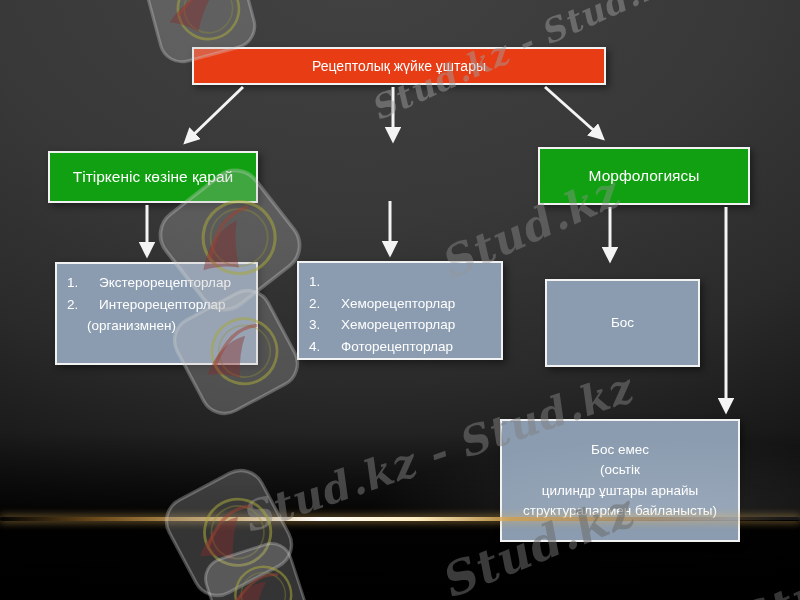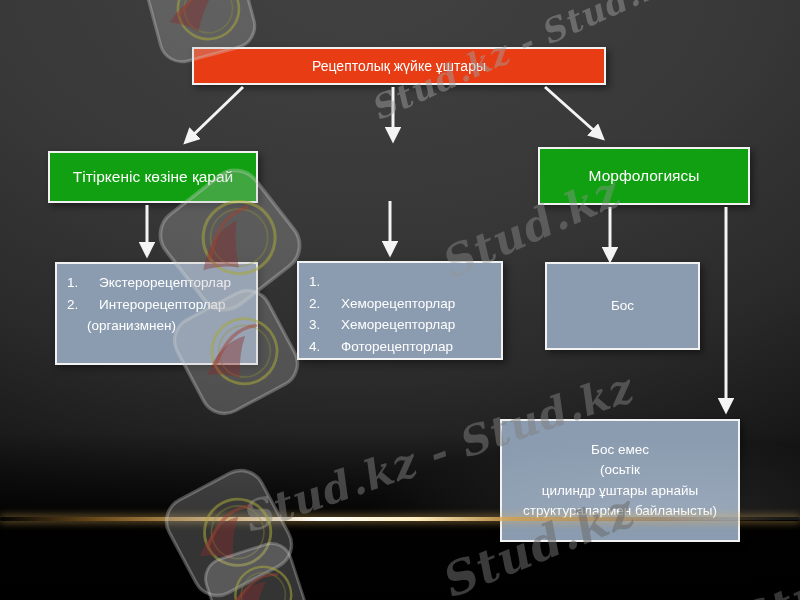--- a/index.html
+++ b/index.html
@@ -16,21 +16,21 @@
        display:flex;align-items:center;justify-content:center;text-align:center;
        color:#fff;box-shadow:3px 3px 7px rgba(0,0,0,.45);}
   .title-box{left:192px;top:47px;width:414px;height:38px;background:#e83c15;font-size:14px;}
   .cat{background:#11a011;font-size:15.5px;line-height:1.3;}
   .cat1{left:48px;top:151px;width:210px;height:52px;}
   .cat2{left:292px;top:147px;width:205px;height:52px;}
   .cat3{left:538px;top:147px;width:212px;height:58px;}
   .detail{background:#8b9cb0;font-size:13.5px;line-height:1.6;}
   .det1{left:55px;top:262px;width:203px;height:103px;align-items:flex-start;justify-content:flex-start;}
   .det2{left:297px;top:261px;width:206px;height:99px;align-items:flex-start;justify-content:flex-start;}
-  .det3{left:545px;top:262px;width:155px;height:88px;line-height:1.5;}
+  .det3{left:545px;top:279px;width:155px;height:88px;line-height:1.5;}
   .det4{left:500px;top:419px;width:240px;height:123px;line-height:1.5;}
   .stack span{display:block;}
   .list{padding:8px 6px 0 10px;text-align:left;width:100%;}
   .item{display:flex;}
   .item .num{flex:0 0 32px;}
   .item .txt span{display:block;}
   .item .txt .cont{margin-left:-12px;}
 
   
   .arrows{position:absolute;left:0;top:0;z-index:3;}

